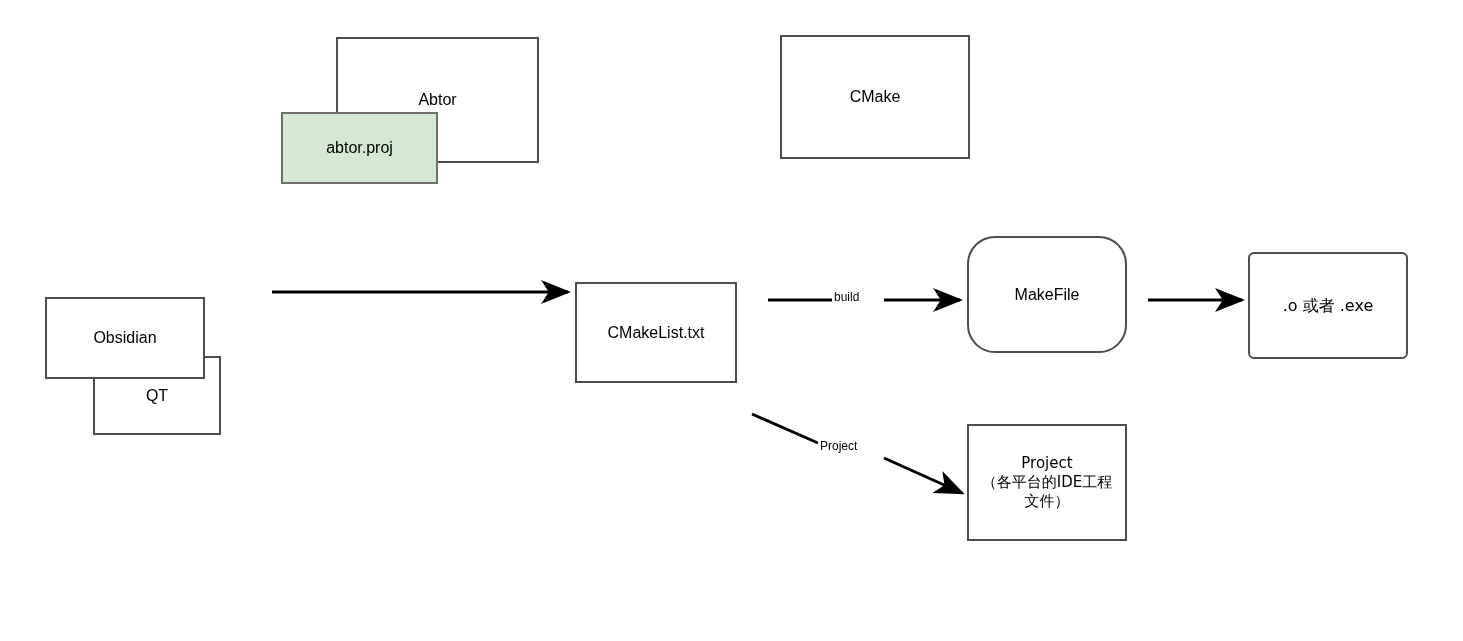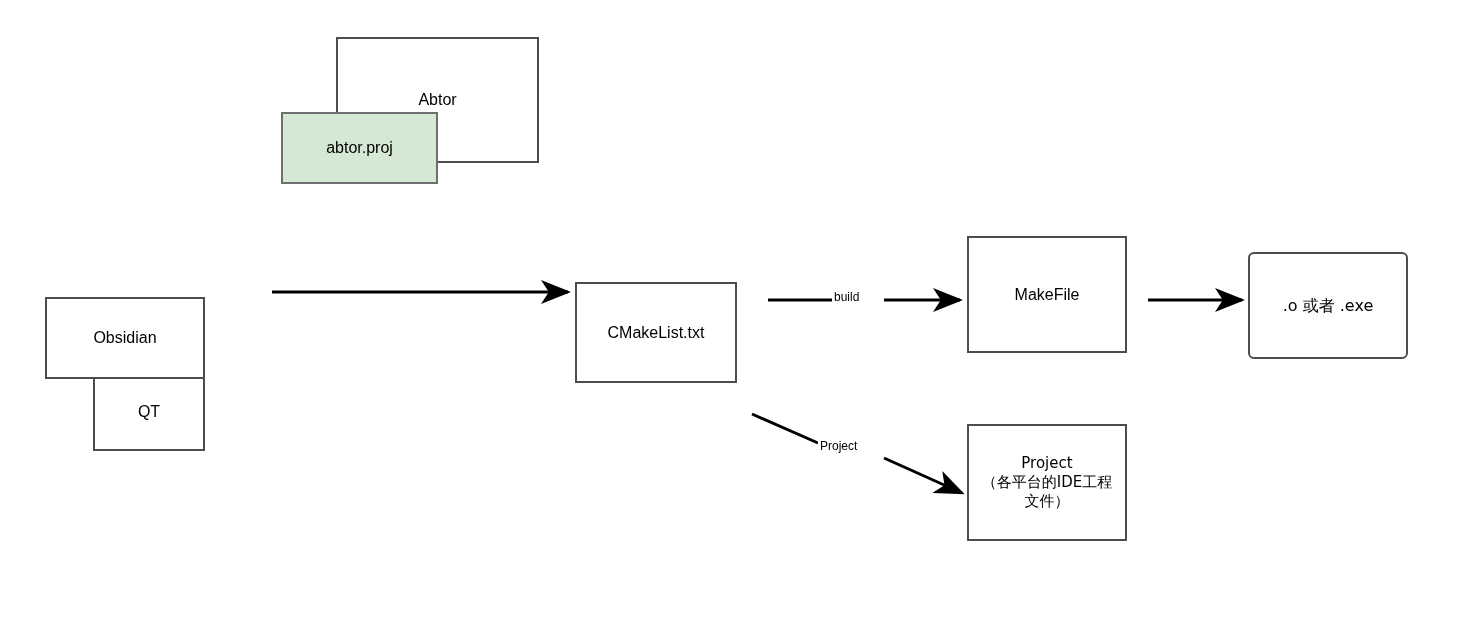--- a/index.html
+++ b/index.html
@@ -94,42 +94,45 @@
     <line x1="768" y1="300" x2="832" y2="300" stroke="#000000" stroke-width="3"></line>
     <line x1="884" y1="300" x2="960" y2="300" stroke="#000000" stroke-width="3" marker-end="url(#ah)"></line>
 
     <line x1="1148" y1="300" x2="1242" y2="300" stroke="#000000" stroke-width="3" marker-end="url(#ah)"></line>
 
     <line x1="752" y1="414" x2="818" y2="443" stroke="#000000" stroke-width="3"></line>
     <line x1="884" y1="458" x2="962" y2="493" stroke="#000000" stroke-width="3" marker-end="url(#ah)"></line>
   </svg>
 
 
-  <div class="node plain z1" style="left:93px; top:372px; width:112px; height:79px;text-align:center;">
+  <div class="node plain z1" style="left:93px; top:356px; width:128px; height:79px;text-align:center;">
     <span class="label">QT</span>
   </div>
 
   <div class="node plain z2" style="left:45px; top:297px; width:160px; height:82px;">
     <span class="label">Obsidian</span>
   </div>
 
   <div class="node plain z2" style="left:336px; top:37px; width:203px; height:126px;">
     <span class="label">Abtor</span>
   </div>
 
   <div class="node green-light z3" style="left:281px; top:112px; width:157px; height:72px;">
     <span class="label">abtor.proj</span>
   </div>
 
+  <div class="node plain z2" style="left:780px; top:35px; width:190px; height:124px;">
+    <span class="label">CMake</span>
+  </div>
 
   <div class="node plain z2" style="left:575px; top:250px; width:162px; height:101px;margin-top:32px;">
     <span class="label">CMakeList.txt</span>
   </div>
 
-  <div class="node plain z2" style="left:967px; top:236px; width:160px; height:117px;">
+  <div class="node plain z2" style="left:967px; top:236px; width:160px; height:117px;border-radius:28px;">
     <span class="label">MakeFile</span>
   </div>
 
   <div class="node plain cjk z2" style="left:1248px; top:252px; width:160px; height:107px;border-radius:6px;">
     <span class="label">.o 或者 .exe</span>
   </div>
 
 
   <div class="node plain cjk z2" style="left:967px; top:424px; width:160px; height:117px; font-size:15px;">
     <span class="label">Project

